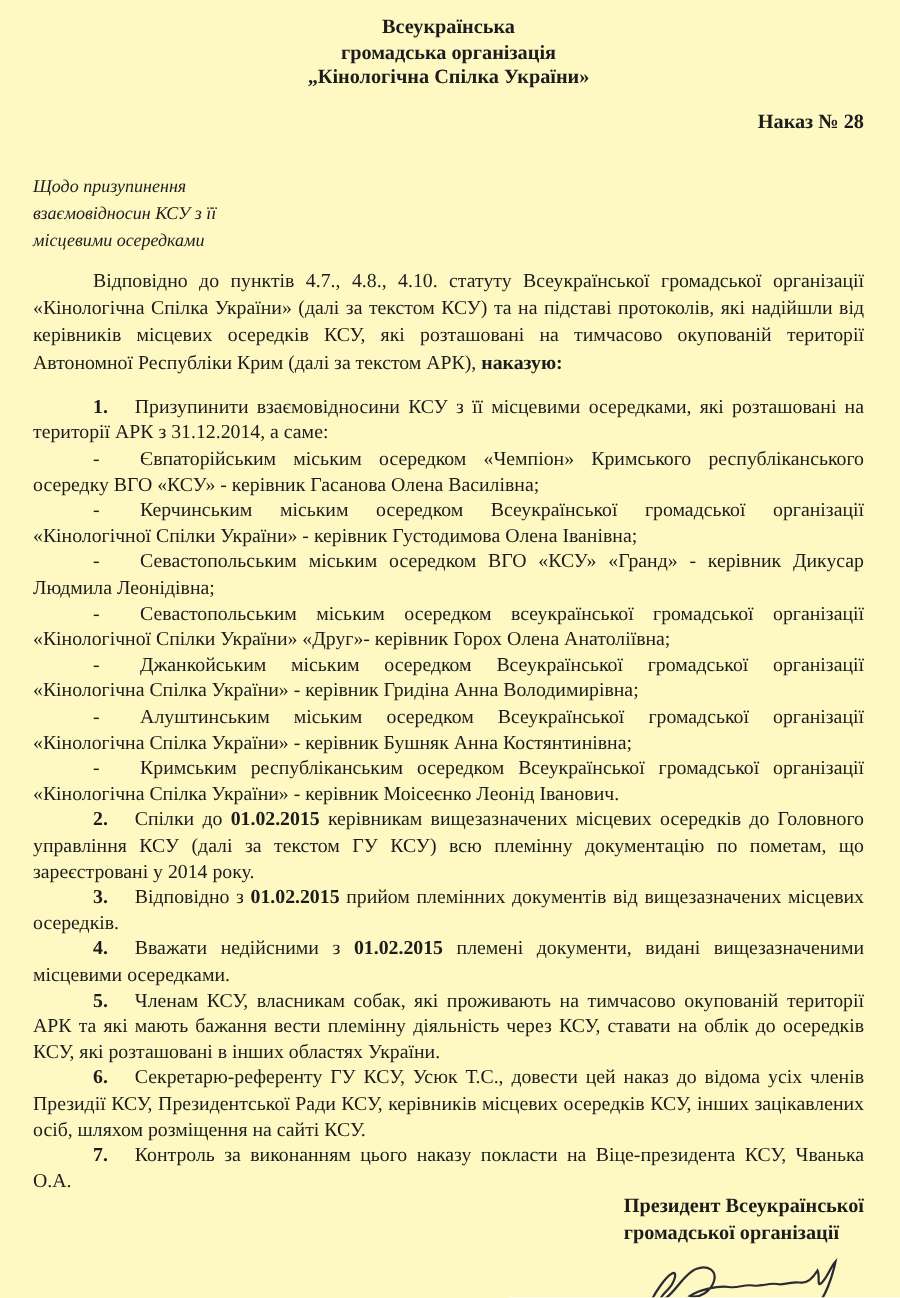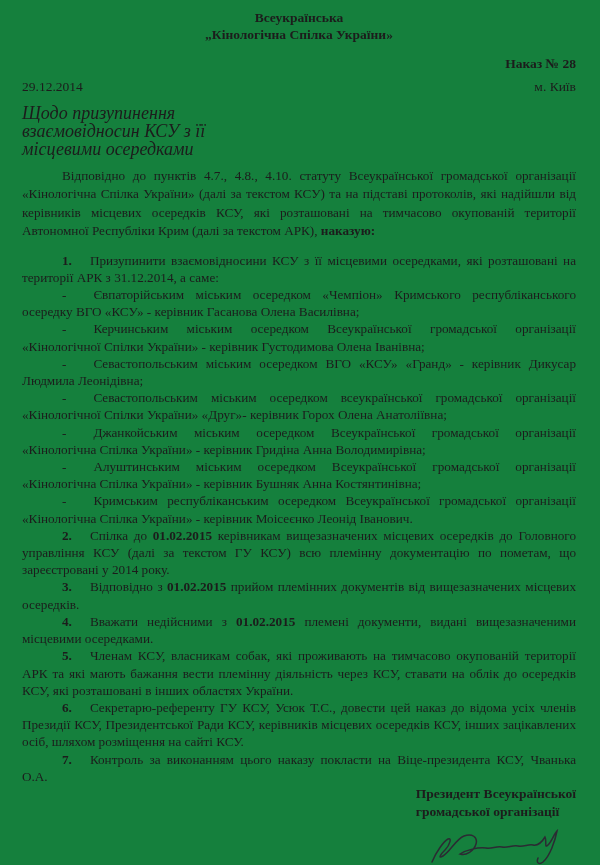--- a/index.html
+++ b/index.html
@@ -1,55 +1,52 @@
 <!DOCTYPE html>
 <html><head>
 <meta charset="utf-8">
 <style>
   html,body{margin:0;padding:0;background:#ffffff;}
   .page{
     width:600px;height:865px;box-sizing:border-box;
-    background:#15803d;color:#1c1c1c;
+    background:#fef9c3;color:#1c1c1c;
     font-family:"Liberation Serif","DejaVu Serif",serif;
     padding:10px 24px 14px 22px;
     display:flex;flex-direction:column;
     overflow:hidden;position:relative;
   }
   .org{text-align:center;font-weight:bold;font-size:13.5px;line-height:16.5px;}
   .order-no{text-align:right;font-weight:bold;font-size:13.5px;margin-top:13px;}
   .dateline{display:flex;justify-content:space-between;font-size:13.5px;margin-top:7px;}
-  .subject{font-style:italic;font-size:18px;line-height:18px;margin-top:9px;}
+  .subject{font-style:italic;font-size:12px;line-height:18px;margin-top:26px;}
   .bodytext p{margin:0;text-align:justify;font-size:13.2px;line-height:17.2px;}
   p.intro{line-height:18.4px;margin-top:9px;text-indent:40px;}
   .gap{height:11px;}
   .li{text-indent:40px;}
   .num{font-weight:bold;margin-right:18px;}
   .dash{margin-right:27px;}
   .b{font-weight:bold;}
   .sign{margin-top:auto;display:flex;justify-content:space-between;align-items:flex-end;font-size:13.5px;flex-direction:column;}
   .sign-title{font-weight:bold;line-height:18px;}
   .sign-name{font-weight:bold;padding-bottom:2px;}
   .sig-svg{margin:0 4px 0 0;flex:0 0 auto;transform:translateY(4px);}
 </style>
 </head>
 <body>
 
 <div class="page">
 
   <div class="org">
     <div>Всеукраїнська</div>
+    <div>громадська організація</div>
     <div>„Кінологічна Спілка України»</div>
   </div>
 
   <div class="order-no">Наказ № 28</div>
 
-  <div class="dateline">
-    <span>29.12.2014</span>
-    <span>м. Київ</span>
-  </div>
 
   <div class="subject">
     <div>Щодо призупинення</div>
     <div>взаємовідносин КСУ з  її</div>
     <div>місцевими осередками</div>
   </div>
 
   <div class="bodytext">
     <p class="intro"><span>Відповідно до пунктів 4.7., 4.8., 4.10. статуту Всеукраїнської громадської організації «Кінологічна Спілка України» (далі за текстом КСУ) та на підставі протоколів, які надійшли від керівників місцевих осередків КСУ, які розташовані на тимчасово окупованій території Автономної Республіки Крим (далі за текстом АРК), </span><span class="b">наказую:</span></p>
 
@@ -58,21 +55,21 @@
     <p class="li"><span class="num">1.</span><span>Призупинити взаємовідносини КСУ з її місцевими осередками, які розташовані на території АРК з 31.12.2014, а саме:</span></p>
 
     <p class="li"><span class="dash">-</span><span>Євпаторійським міським осередком «Чемпіон» Кримського республіканського осередку ВГО «КСУ» - керівник Гасанова Олена Василівна;</span></p>
     <p class="li"><span class="dash">-</span><span>Керчинським міським осередком Всеукраїнської громадської організації «Кінологічної Спілки України» - керівник Густодимова Олена Іванівна;</span></p>
     <p class="li"><span class="dash">-</span><span>Севастопольським міським осередком ВГО «КСУ» «Гранд» - керівник Дикусар Людмила Леонідівна;</span></p>
     <p class="li"><span class="dash">-</span><span>Севастопольським міським осередком всеукраїнської громадської організації «Кінологічної Спілки України» «Друг»- керівник Горох Олена Анатоліївна;</span></p>
     <p class="li"><span class="dash">-</span><span>Джанкойським міським осередком Всеукраїнської громадської організації «Кінологічна Спілка України» - керівник Гридіна Анна Володимирівна;</span></p>
     <p class="li"><span class="dash">-</span><span>Алуштинським міським осередком Всеукраїнської громадської організації «Кінологічна Спілка України» - керівник Бушняк Анна Костянтинівна;</span></p>
     <p class="li"><span class="dash">-</span><span>Кримським республіканським осередком Всеукраїнської громадської організації «Кінологічна Спілка України» - керівник Моісеєнко Леонід Іванович.</span></p>
 
-    <p class="li"><span class="num">2.</span><span>Спілка до </span><span class="b">01.02.2015</span><span> керівникам вищезазначених місцевих осередків до Головного управління КСУ (далі за текстом ГУ КСУ) всю племінну документацію по пометам, що зареєстровані у 2014 року.</span></p>
+    <p class="li"><span class="num">2.</span><span>Спілки до </span><span class="b">01.02.2015</span><span> керівникам вищезазначених місцевих осередків до Головного управління КСУ (далі за текстом ГУ КСУ) всю племінну документацію по пометам, що зареєстровані у 2014 року.</span></p>
     <p class="li"><span class="num">3.</span><span>Відповідно з </span><span class="b">01.02.2015</span><span> прийом племінних документів від вищезазначених місцевих осередків.</span></p>
     <p class="li"><span class="num">4.</span><span>Вважати недійсними з </span><span class="b">01.02.2015</span><span> племені документи, видані вищезазначеними місцевими осередками.</span></p>
     <p class="li"><span class="num">5.</span><span>Членам КСУ, власникам собак, які проживають на тимчасово окупованій території АРК та які мають бажання вести племінну діяльність через КСУ, ставати на облік до осередків КСУ, які розташовані в інших областях України.</span></p>
     <p class="li"><span class="num">6.</span><span>Секретарю-референту ГУ КСУ, Усюк Т.С., довести цей наказ до відома усіх членів Президії КСУ, Президентської Ради КСУ, керівників місцевих осередків КСУ, інших зацікавлених осіб, шляхом розміщення на сайті КСУ.</span></p>
     <p class="li"><span class="num">7.</span><span>Контроль за виконанням цього наказу покласти на Віце-президента КСУ, Чванька О.А.</span></p>
   </div>
 
   <div class="sign">
     <div class="sign-title">
       <div>Президент Всеукраїнської</div>

